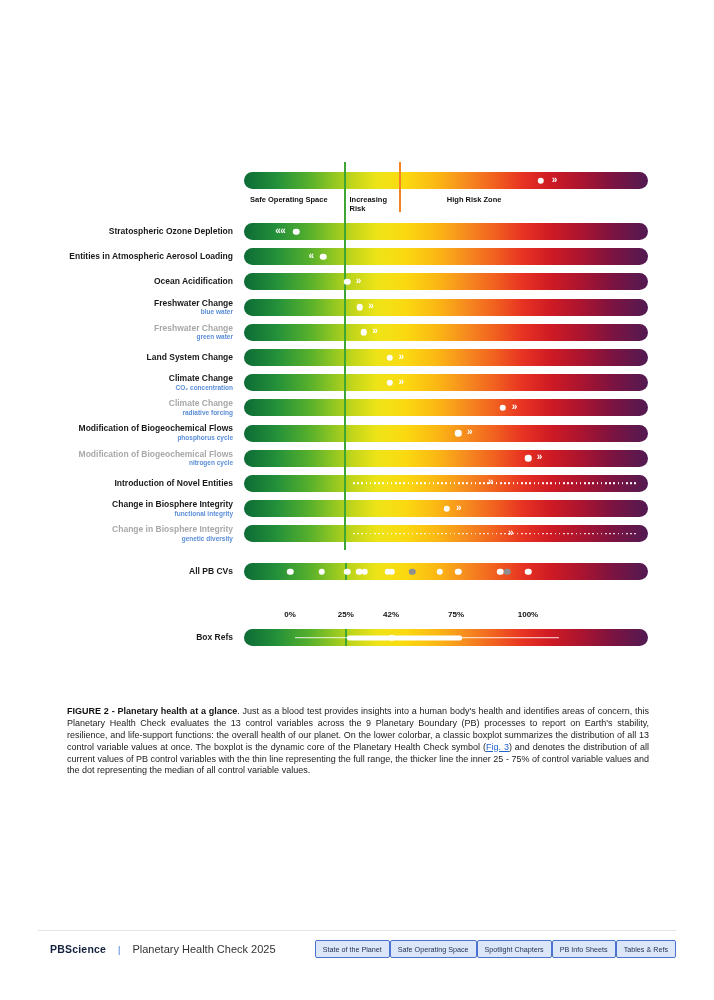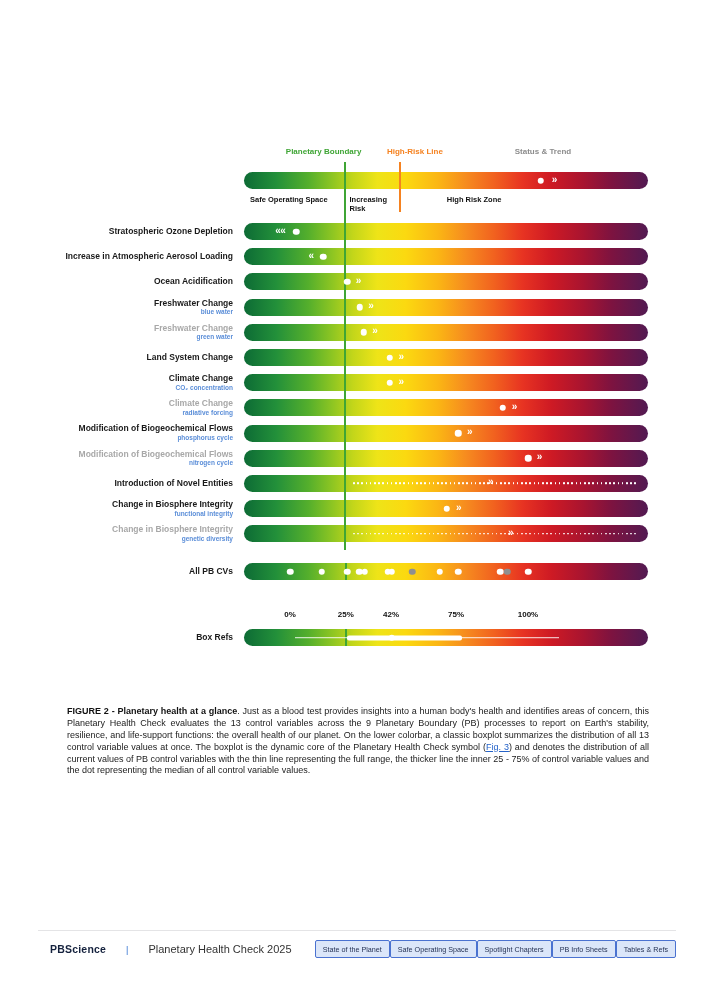--- a/index.html
+++ b/index.html
@@ -59,40 +59,35 @@
 
   
   .caption { position:absolute; top:706px; left:67px; width:582px; font-size:9px; line-height:1.32;
              color:#222; text-align:justify; }
   .caption strong { color:#111; }
   .figlink { color:#2563c9; text-decoration:underline; cursor:pointer; }
 
   
   .footer { position:absolute; left:38px; right:38px; top:930px; border-top:1px solid #e4e4e6;
             padding:9px 0 0 12px; display:flex; justify-content:space-between; align-items:center; }
-  .brand { display:flex; align-items:baseline; gap:20px; }
+  .brand { display:flex; align-items:baseline; gap:12px; }
   .brand-name { font-size:10.5px; font-weight:bold; color:#14213d; letter-spacing:0.2px; }
   .brand-pipe { color:var(--accent); font-size:9px; }
   .brand-sub { font-size:11px; color:#333; }
   .footnav { display:flex; }
   .navbtn { font-family:inherit; font-size:7.2px; color:#1f2d50; background:#dbe6f9;
             border:1px solid #4a72d0; border-radius:2px; padding:3.5px 7px; cursor:pointer; white-space:nowrap; }
 </style>
 </head>
 <body>
 
 <div class="page">
 
 
   <section class="chart">
-    <div class="legend" id="legend">
-        <span class="legend-item" style="left: 19.7%; color: rgb(63, 165, 53);">Planetary Boundary</span>
-        <span class="legend-item" style="left: 42.3%; color: rgb(245, 130, 32);">High-Risk Line</span>
-        <span class="legend-item" style="left: 74%; color: rgb(140, 140, 140);">Status &amp; Trend</span>
-      </div>
     <div class="vline" id="pbLine"></div>
     <div class="vline" id="hrLine"></div>
 
     <div class="demo-wrap">
       <div class="bar" id="demoBar" style="background: linear-gradient(90deg, rgb(13, 107, 53) 0%, rgb(35, 144, 58) 8%, rgb(85, 175, 44) 16%, rgb(143, 198, 34) 22%, rgb(195, 214, 26) 27%, rgb(238, 228, 24) 33%, rgb(251, 217, 16) 40%, rgb(251, 182, 20) 48%, rgb(246, 139, 31) 55%, rgb(241, 97, 31) 62%, rgb(231, 51, 34) 69%, rgb(206, 26, 36) 76%, rgb(168, 20, 48) 84%, rgb(125, 19, 64) 91%, rgb(82, 26, 82) 100%);">
           <span class="trend" style="left: 76.8%;">»</span>
           <span class="dot" style="left: 73.5%;"></span>
         </div>
     </div>
 
@@ -109,21 +104,21 @@
           </div>
           <div class="row-bar">
             <div class="bar" style="background: linear-gradient(90deg, rgb(13, 107, 53) 0%, rgb(35, 144, 58) 8%, rgb(85, 175, 44) 16%, rgb(143, 198, 34) 22%, rgb(195, 214, 26) 27%, rgb(238, 228, 24) 33%, rgb(251, 217, 16) 40%, rgb(251, 182, 20) 48%, rgb(246, 139, 31) 55%, rgb(241, 97, 31) 62%, rgb(231, 51, 34) 69%, rgb(206, 26, 36) 76%, rgb(168, 20, 48) 84%, rgb(125, 19, 64) 91%, rgb(82, 26, 82) 100%);">
               <span class="trend" style="left: 9%;">««</span>
               <span class="dot" style="left: 12.9%;"></span>
             </div>
           </div>
         </div>
         <div class="row">
           <div class="row-label">
-            <div class="label-main">Increase in Atmospheric Aerosol Loading</div>
+            <div class="label-main">Entities in Atmospheric Aerosol Loading</div>
           </div>
           <div class="row-bar">
             <div class="bar" style="background: linear-gradient(90deg, rgb(13, 107, 53) 0%, rgb(35, 144, 58) 8%, rgb(85, 175, 44) 16%, rgb(143, 198, 34) 22%, rgb(195, 214, 26) 27%, rgb(238, 228, 24) 33%, rgb(251, 217, 16) 40%, rgb(251, 182, 20) 48%, rgb(246, 139, 31) 55%, rgb(241, 97, 31) 62%, rgb(231, 51, 34) 69%, rgb(206, 26, 36) 76%, rgb(168, 20, 48) 84%, rgb(125, 19, 64) 91%, rgb(82, 26, 82) 100%);">
               <span class="trend" style="left: 16.6%;">«</span>
               <span class="dot" style="left: 19.6%;"></span>
             </div>
           </div>
         </div>
         <div class="row">
           <div class="row-label">

